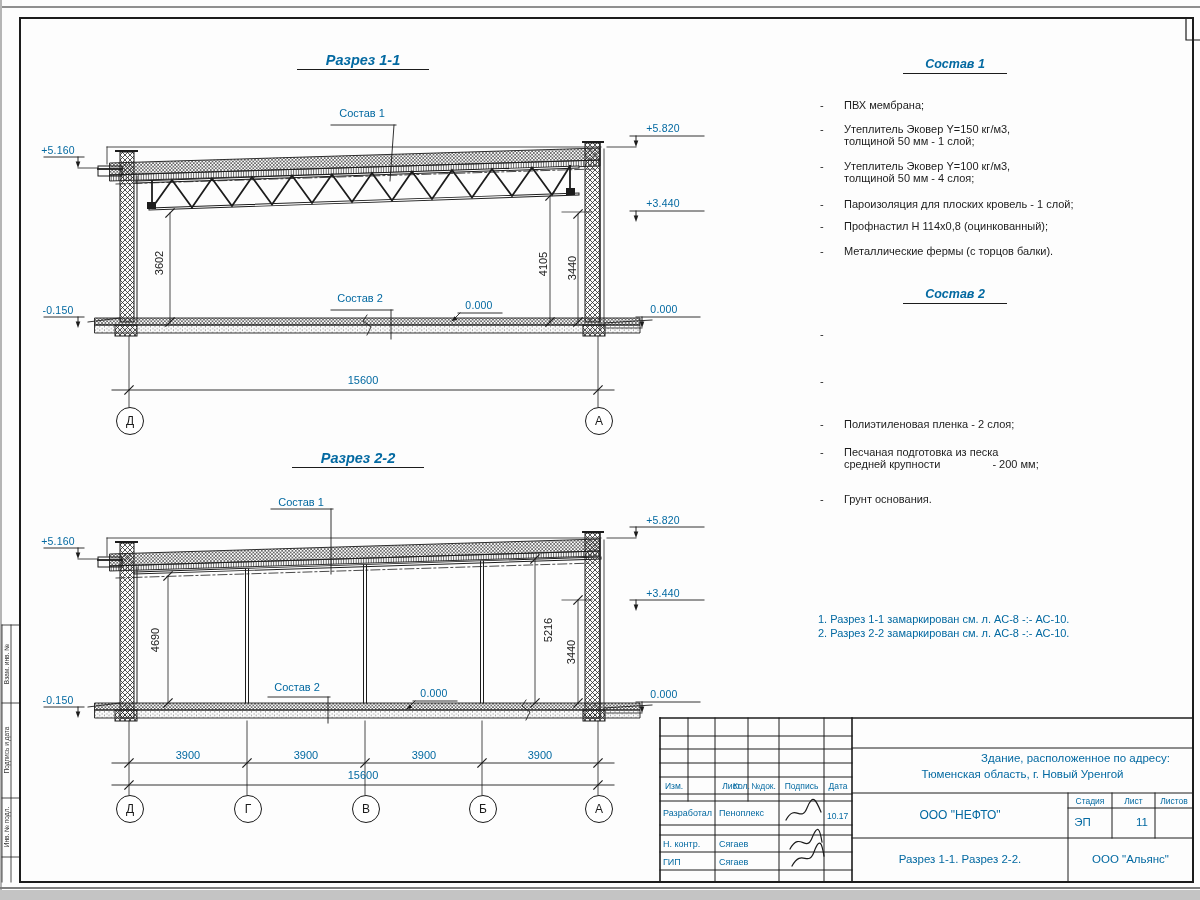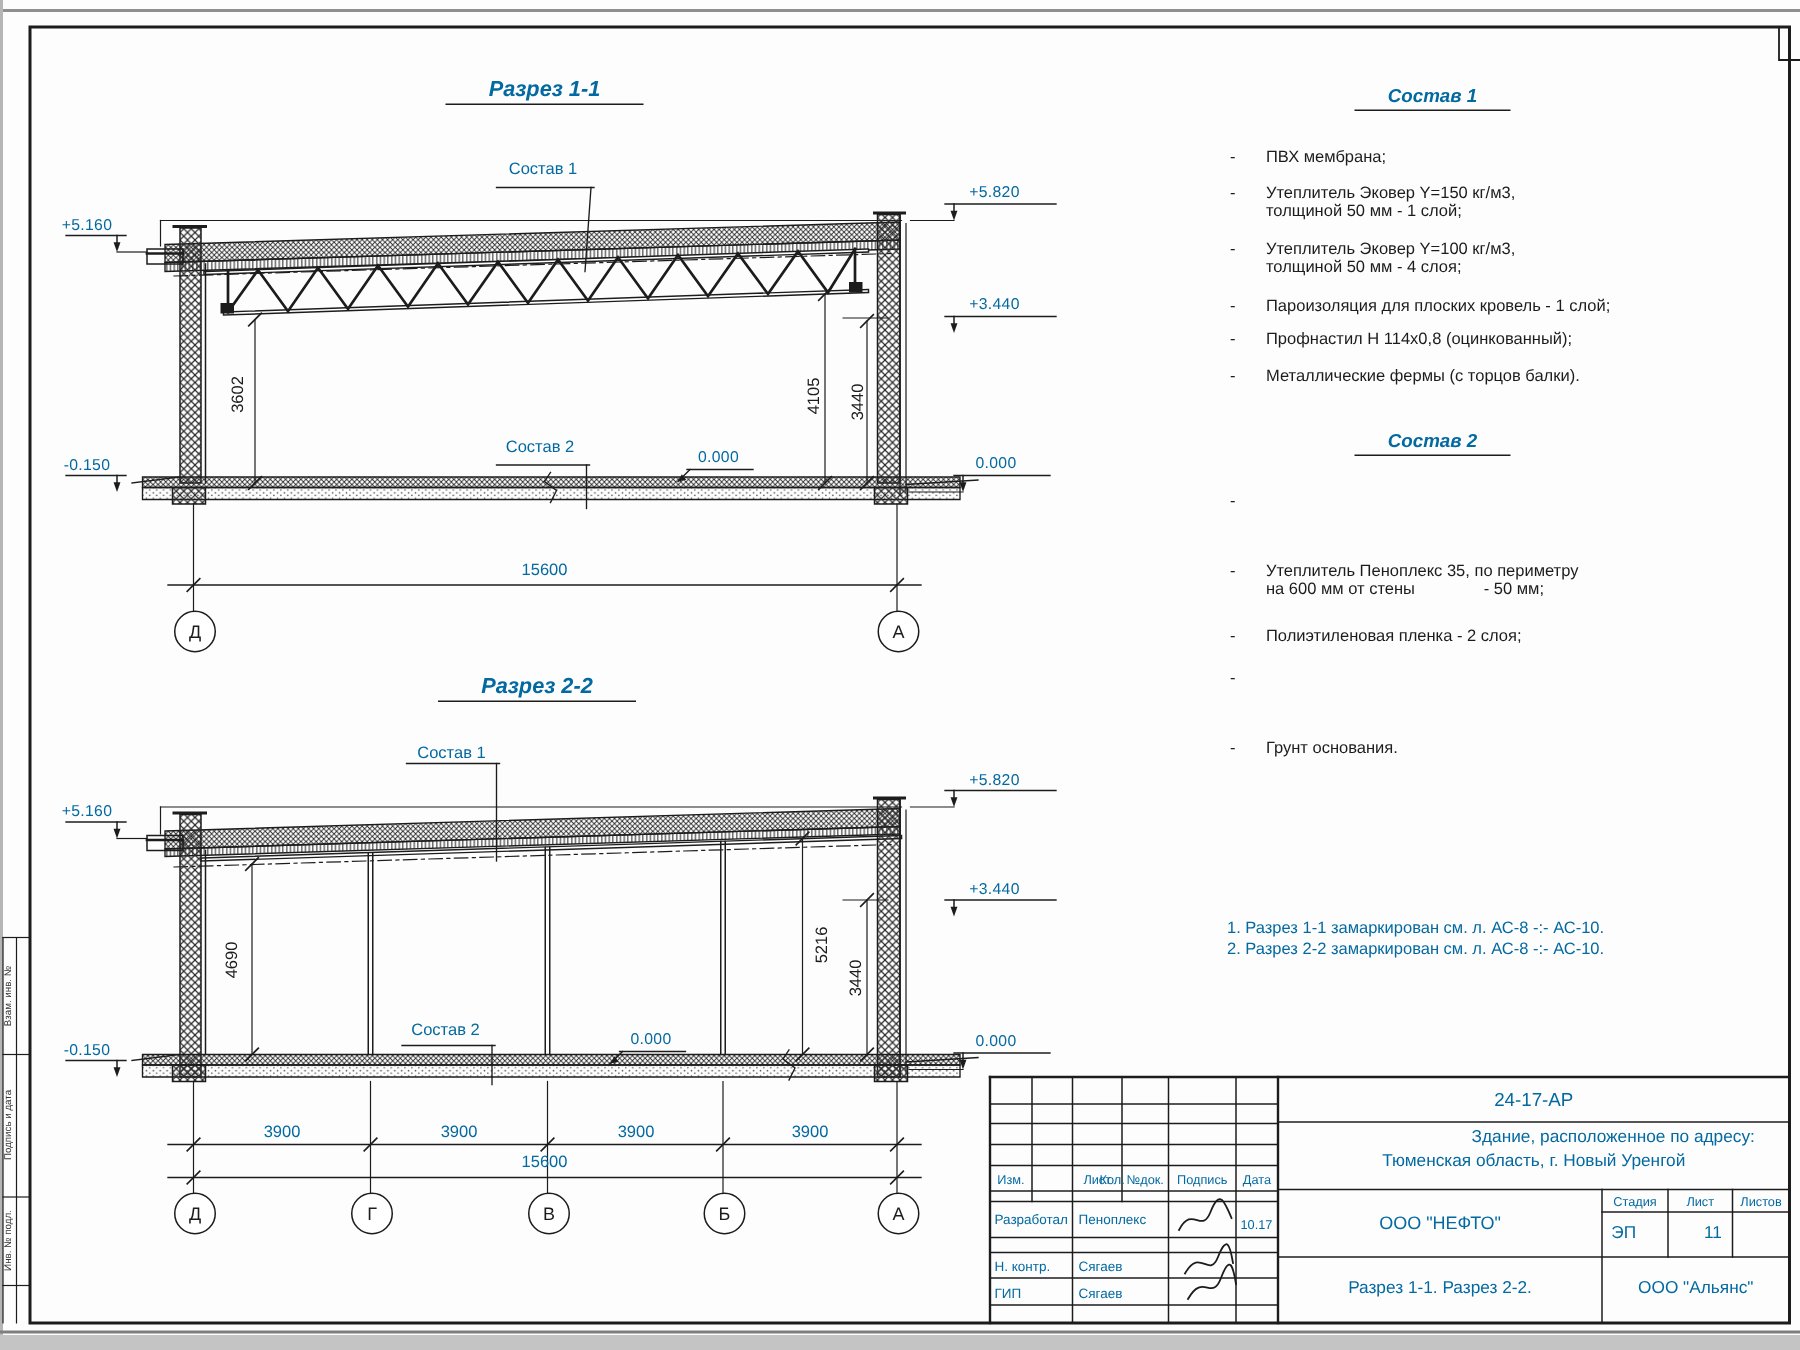--- a/index.html
+++ b/index.html
@@ -348,39 +348,38 @@
       <span class="dash">-</span>
       <span class="litext">Металлические фермы (с торцов балки).</span>
     </div>
 
   <div class="t c listhead" style="left:903px;top:287px;width:104px;">Состав 2</div>
   <div class="li" style="left:820px;top:328px;">
       <span class="dash">-</span>
     </div>
   <div class="li" style="left:820px;top:375px;">
       <span class="dash">-</span>
-      <span class="litext">Утеплитель Пеноплекс 35, по периметру
-на 600 мм от стены               - 50 мм;</span>
     </div>
   <div class="li" style="left:820px;top:418px;">
       <span class="dash">-</span>
       <span class="litext">Полиэтиленовая пленка - 2 слоя;</span>
     </div>
   <div class="li" style="left:820px;top:446px;">
       <span class="dash">-</span>
+      <span class="litext">Песчаная подготовка из песка
+средней крупности                 - 200 мм;</span>
     </div>
   <div class="li" style="left:820px;top:493px;">
       <span class="dash">-</span>
       <span class="litext">Грунт основания.</span>
     </div>
 
   <div class="t note" style="left:818px;top:613px;">1. Разрез 1-1 замаркирован см. л. АС-8 -:- АС-10.</div>
   <div class="t note" style="left:818px;top:627px;">2. Разрез 2-2 замаркирован см. л. АС-8 -:- АС-10.</div>
 
-  <div class="t c tb-l" style="left:852px;top:726px;width:341px;">24-17-АР</div>
   <div class="t c tb-m" style="left:852px;top:752px;width:409px;padding-left:19px;">Здание, расположенное по адресу:</div>
   <div class="t c tb-m" style="left:852px;top:768px;width:341px;">Тюменская область, г. Новый Уренгой</div>
   <div class="t c tb-s" style="left:660px;top:781px;width:28px;">Изм.</div>
   <div class="t c tb-s" style="left:688px;top:781px;width:27px;margin-left:40px;">Кол.</div>
   <div class="t c tb-s" style="left:715px;top:781px;width:33px;">Лист</div>
   <div class="t c tb-s" style="left:748px;top:781px;width:31px;">№док.</div>
   <div class="t c tb-s" style="left:779px;top:781px;width:45px;">Подпись</div>
   <div class="t c tb-s" style="left:824px;top:781px;width:28px;">Дата</div>
   <div class="t tb" style="left:663px;top:808px;">Разработал</div>
   <div class="t tb" style="left:719px;top:808px;">Пеноплекс</div>

